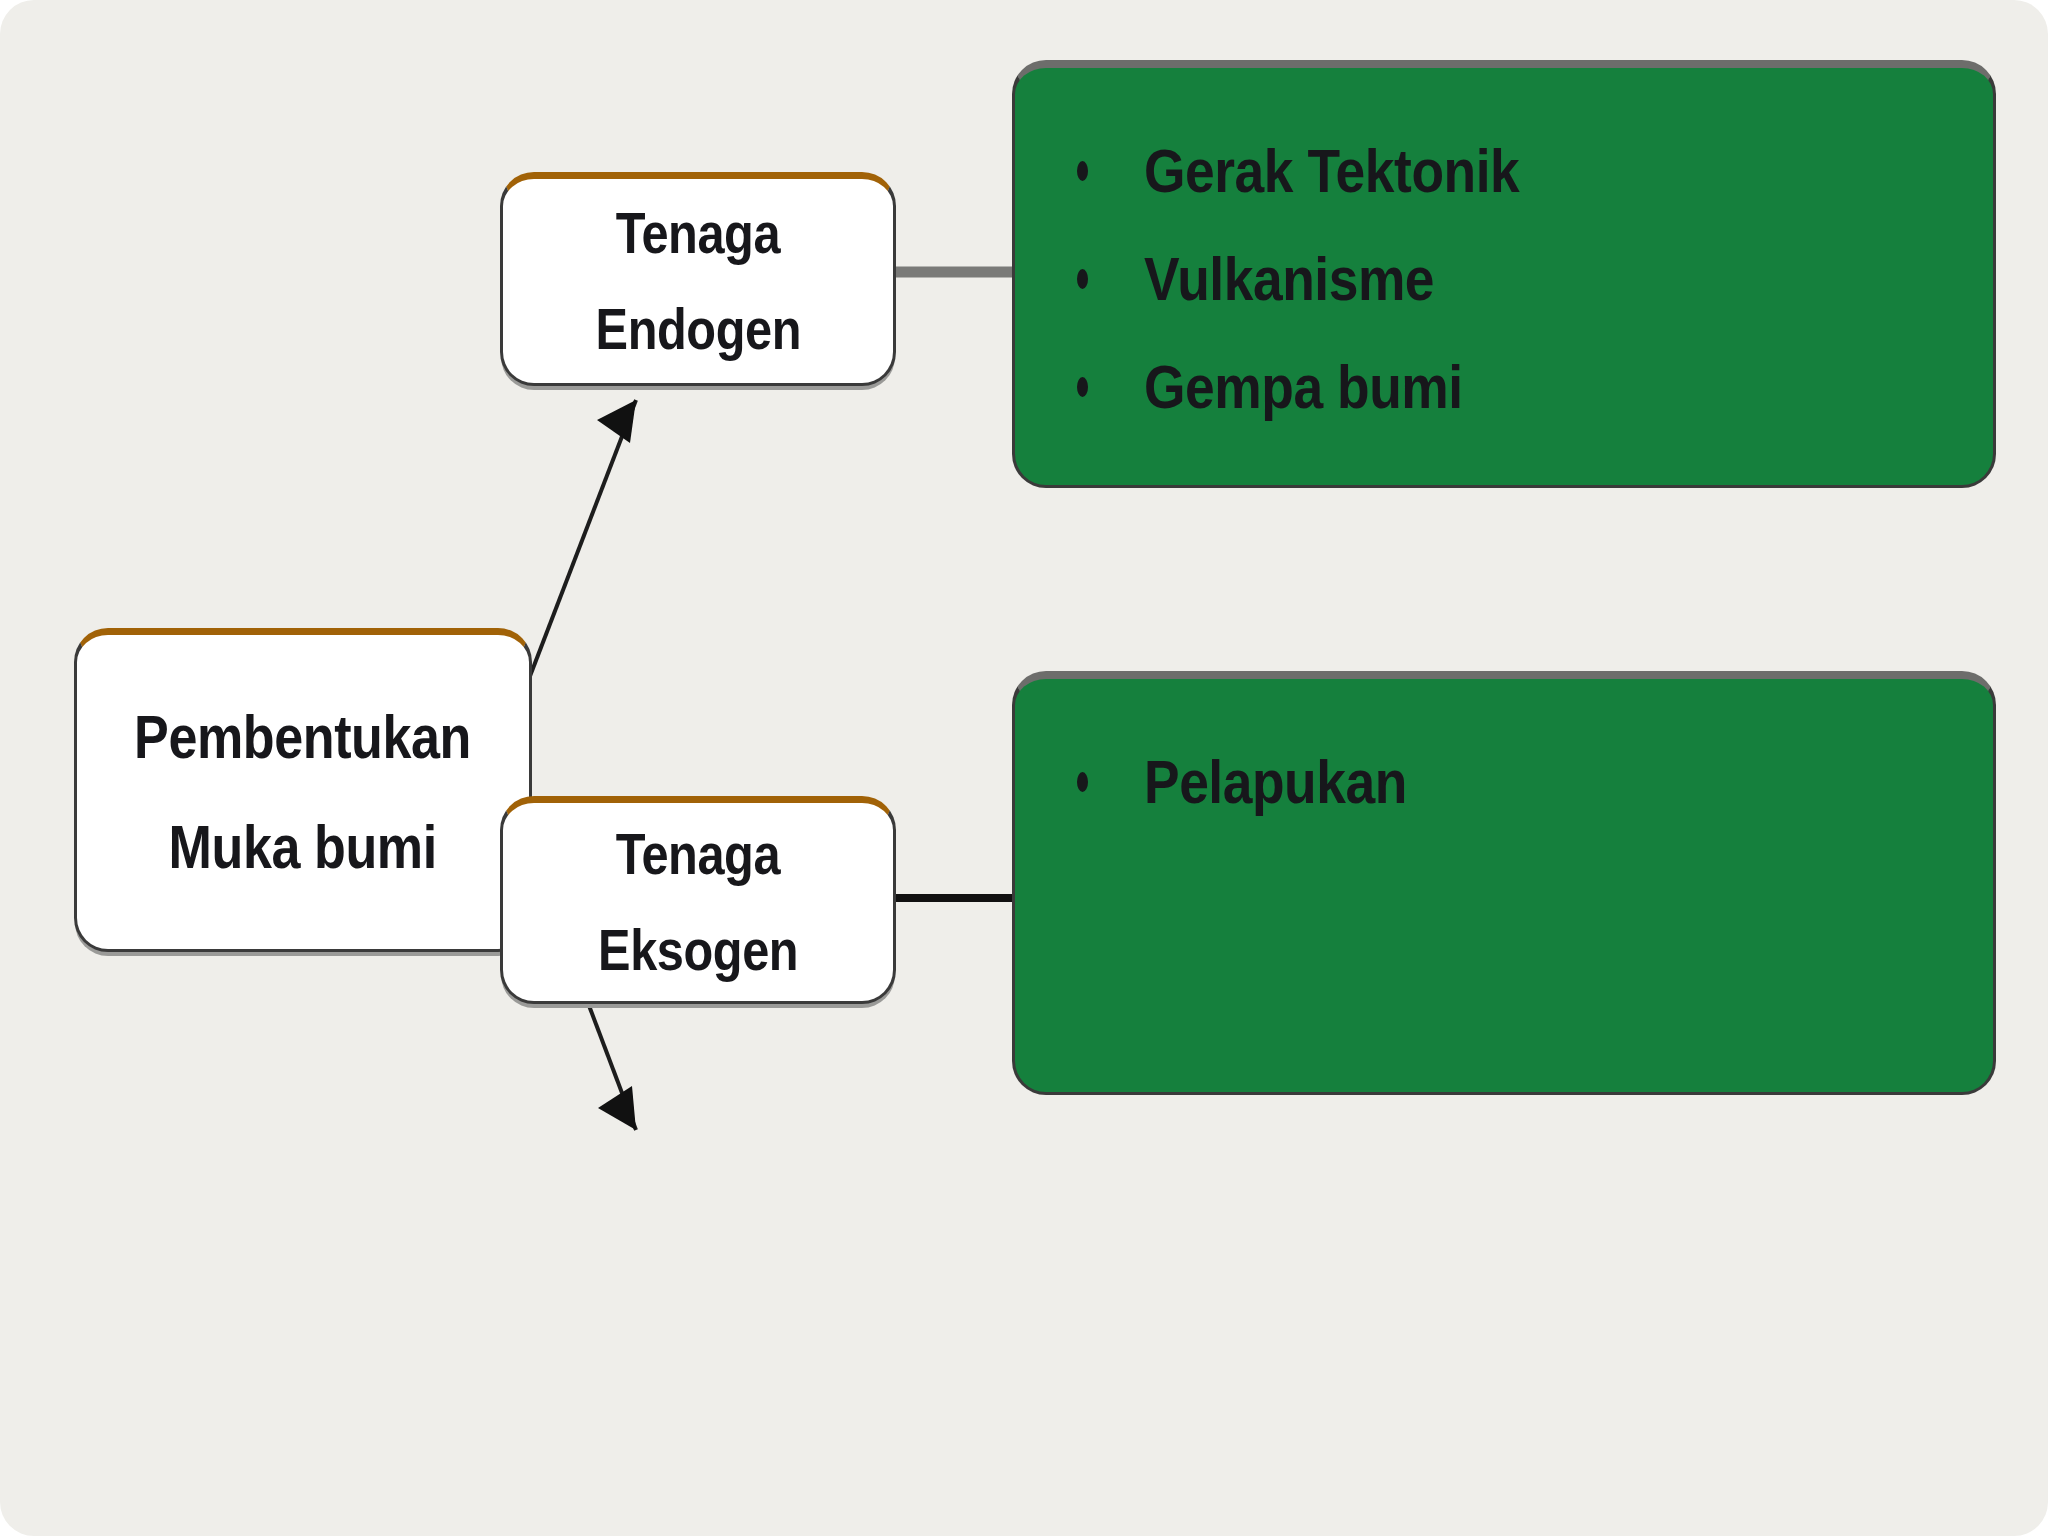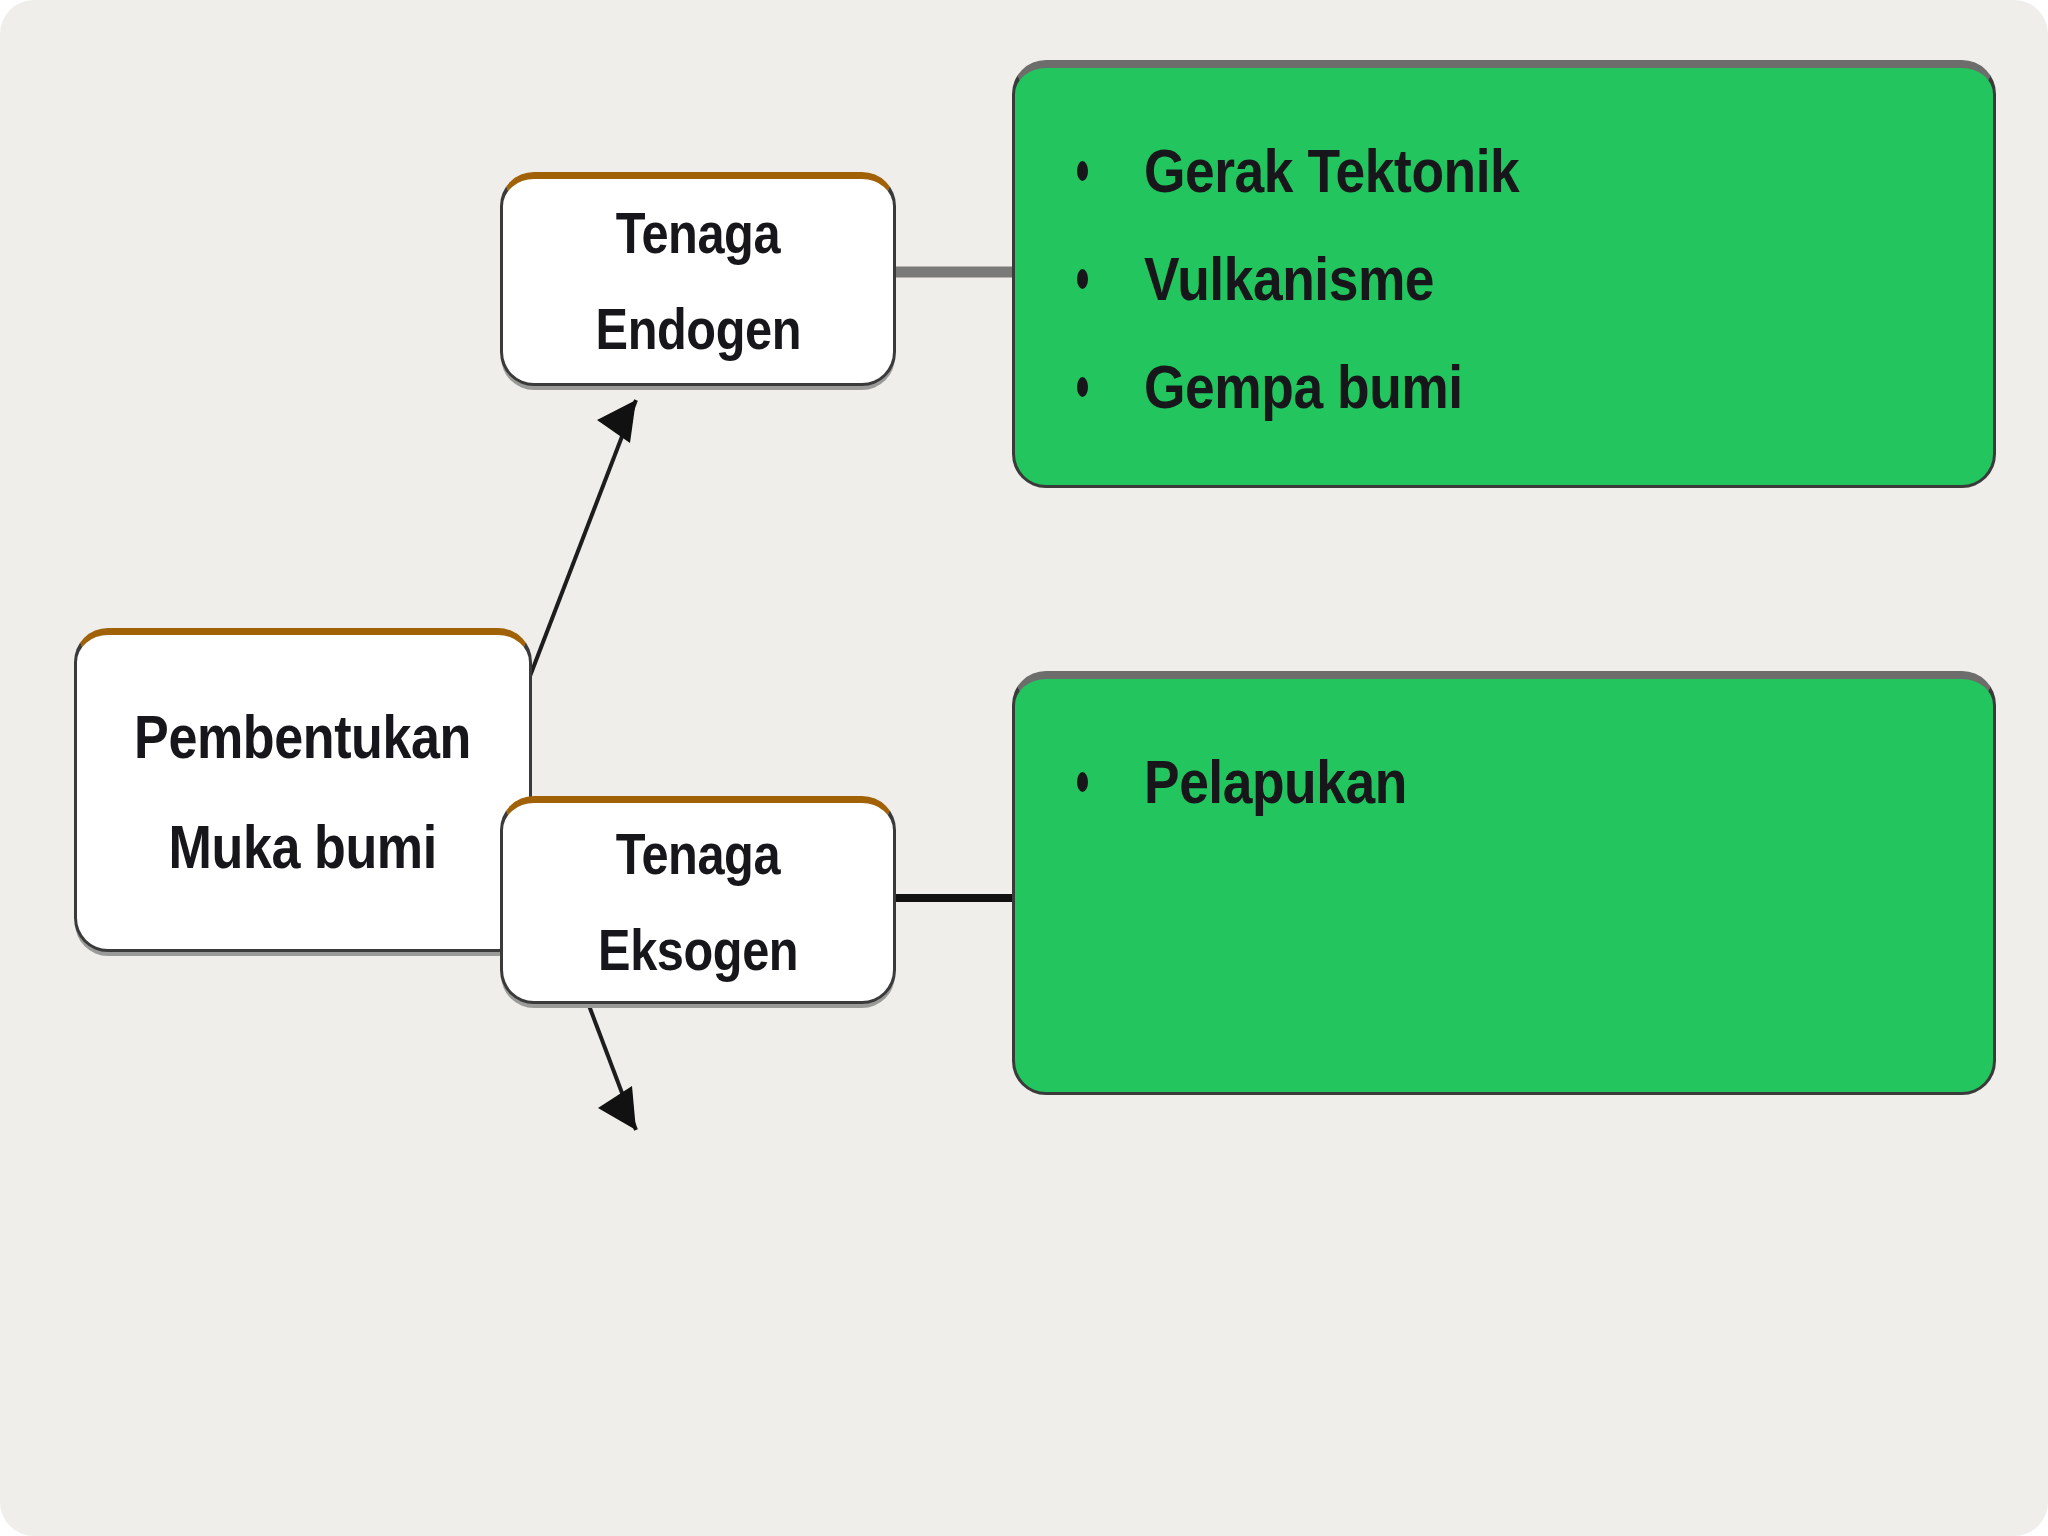--- a/index.html
+++ b/index.html
@@ -74,21 +74,21 @@
     top: 796px;
     width: 396px;
     height: 208px;
   }
   #node-endogen .node-line + .node-line,
   #node-eksogen .node-line + .node-line { margin-top: 38px; }
 
   
   .listbox {
     position: absolute;
-    background: #22c55e;
+    background: #15803d;
     border: 3px solid #3a3a3a;
     border-top: 8px solid #6d6d6b;
     border-radius: 34px;
     box-sizing: border-box;
     padding: 72px 0 0 62px;
   }
   #list-endogen {
     left: 1012px;
     top: 60px;
     width: 984px;

